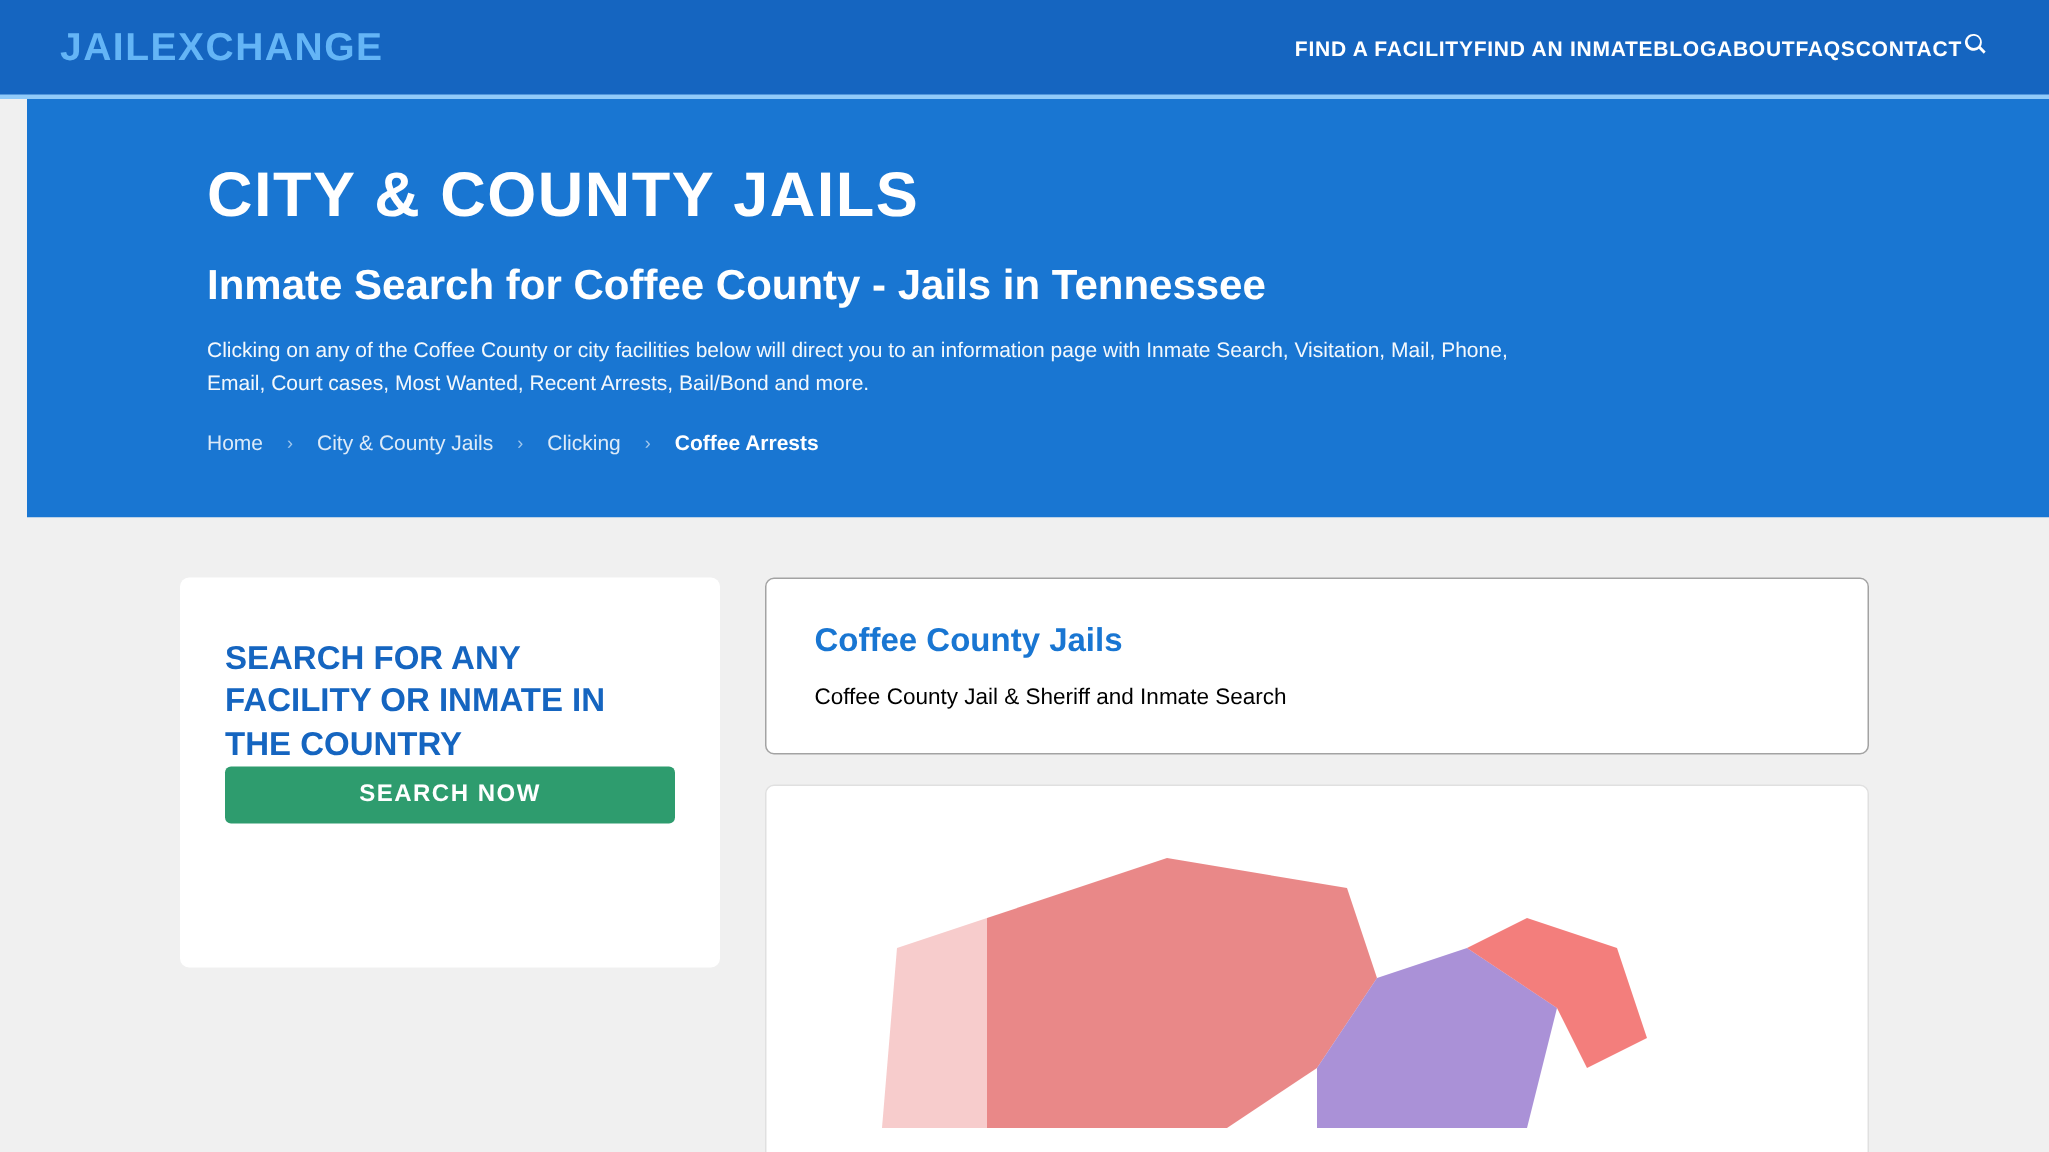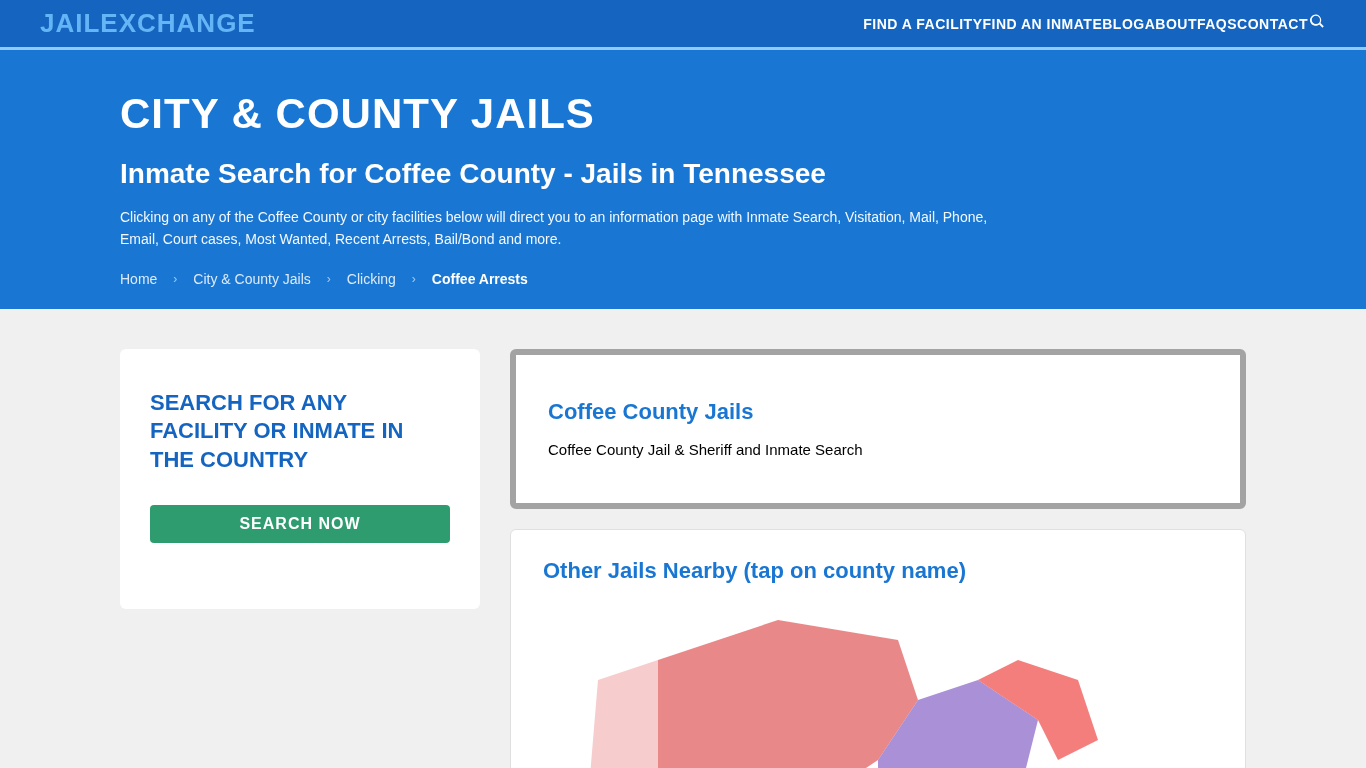--- a/index.html
+++ b/index.html
@@ -1,21 +1,21 @@
 <!DOCTYPE html>
 <html><head>
   <meta charset="utf-8">
   <style>
     * { margin: 0; padding: 0; box-sizing: border-box; }
     body { font-family: Arial, sans-serif; background: #f0f0f0; }
 
     
     .header {
       background: #1565c0;
-      height: 50px;
+      height: 66px;
       display: flex;
       align-items: center;
       padding: 0 40px;
       justify-content: space-between;
       border-bottom: 3px solid #90caf9;
     }
     .logo {
       font-size: 26px;
       font-weight: 900;
       color: white;
@@ -41,22 +41,23 @@
       color: white;
       font-size: 18px;
       cursor: pointer;
       background: none;
       border: none;
     }
 
     
     .hero {
       background: #1976d2;
-      padding: 40px 120px 22px;
-      color: white;
+      padding: 40px 120px 42px;
+      color: white;
+      margin-left: 18px;
     }
     .hero h1 {
       font-size: 42px;
       font-weight: 800;
       text-transform: uppercase;
       margin-bottom: 20px;
       letter-spacing: 1px;
     }
     .hero h2 {
       font-size: 28px;
@@ -102,21 +103,20 @@
     
     .search-card {
       background: white;
       border-radius: 6px;
       padding: 40px 30px;
       width: 360px;
       flex-shrink: 0;
       min-height: 260px;
       display: flex;
       flex-direction: column;
-      gap: 30px;
     }
     .search-card-title {
       font-size: 22px;
       font-weight: 800;
       color: #1565c0;
       line-height: 1.3;
       text-transform: uppercase;
     }
     .search-now-btn {
       background: #2e9c6e;
@@ -137,22 +137,22 @@
       flex: 1;
       display: flex;
       flex-direction: column;
       gap: 20px;
     }
 
     
     .info-card {
       background: white;
       border-radius: 6px;
-      padding: 44px 32px;
-      border: 6px solid #a3a3a3;
+      padding: 28px 32px;
+      border: 1px solid #a3a3a3;
     }
     .info-card h3 {
       font-size: 22px;
       font-weight: 700;
       color: #1976d2;
       margin-bottom: 16px;
     }
     .info-card a {
       color: #000000;
       text-decoration: none;
@@ -230,21 +230,20 @@
   </div>
 
   <div class="right-column">
 
     <div class="info-card">
       <h3>Coffee County Jails</h3>
       <a href="#">Coffee County Jail &amp; Sheriff and Inmate Search</a>
     </div>
 
     <div class="map-card">
-      <h3>Other Jails Nearby (tap on county name)</h3>
       <div class="map-placeholder">
         <svg viewBox="0 0 600 200" xmlns="http://www.w3.org/2000/svg">
 
           <path d="M80,200 L80,60 L200,20 L320,40 L340,100 L300,160 L240,200 Z" fill="#e57373" opacity="0.85"></path>
 
           <path d="M300,160 L340,100 L400,80 L460,120 L440,200 L300,200 Z" fill="#9575cd" opacity="0.8"></path>
 
           <path d="M460,120 L400,80 L440,60 L500,80 L520,140 L480,160 Z" fill="#ef5350" opacity="0.75"></path>
 
           <path d="M80,200 L80,60 L20,80 L10,200 Z" fill="#ef9a9a" opacity="0.5"></path>

